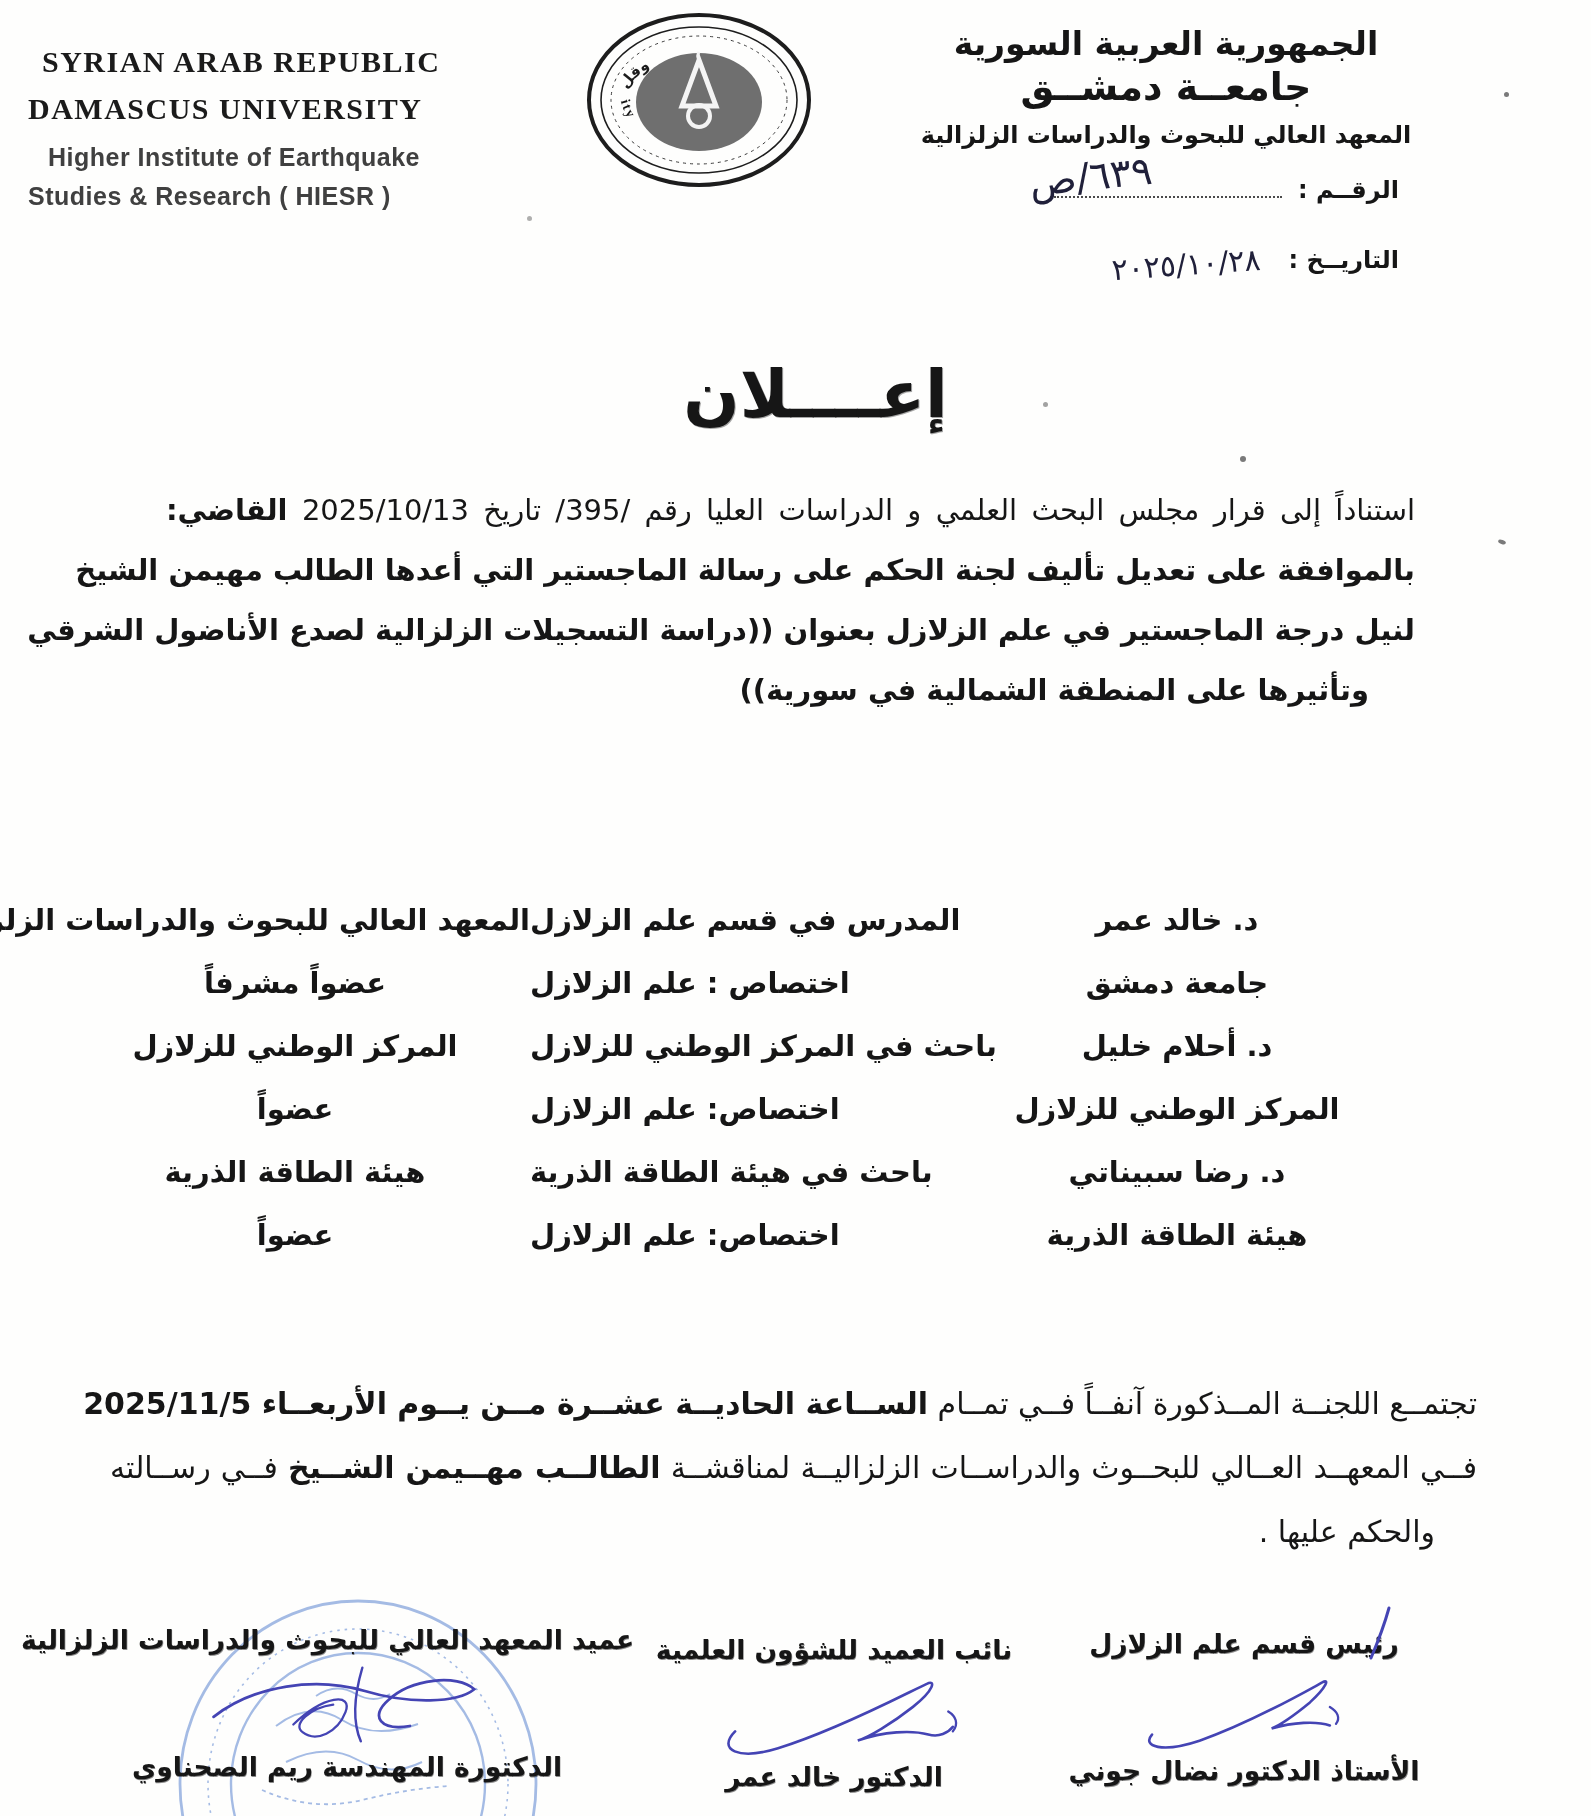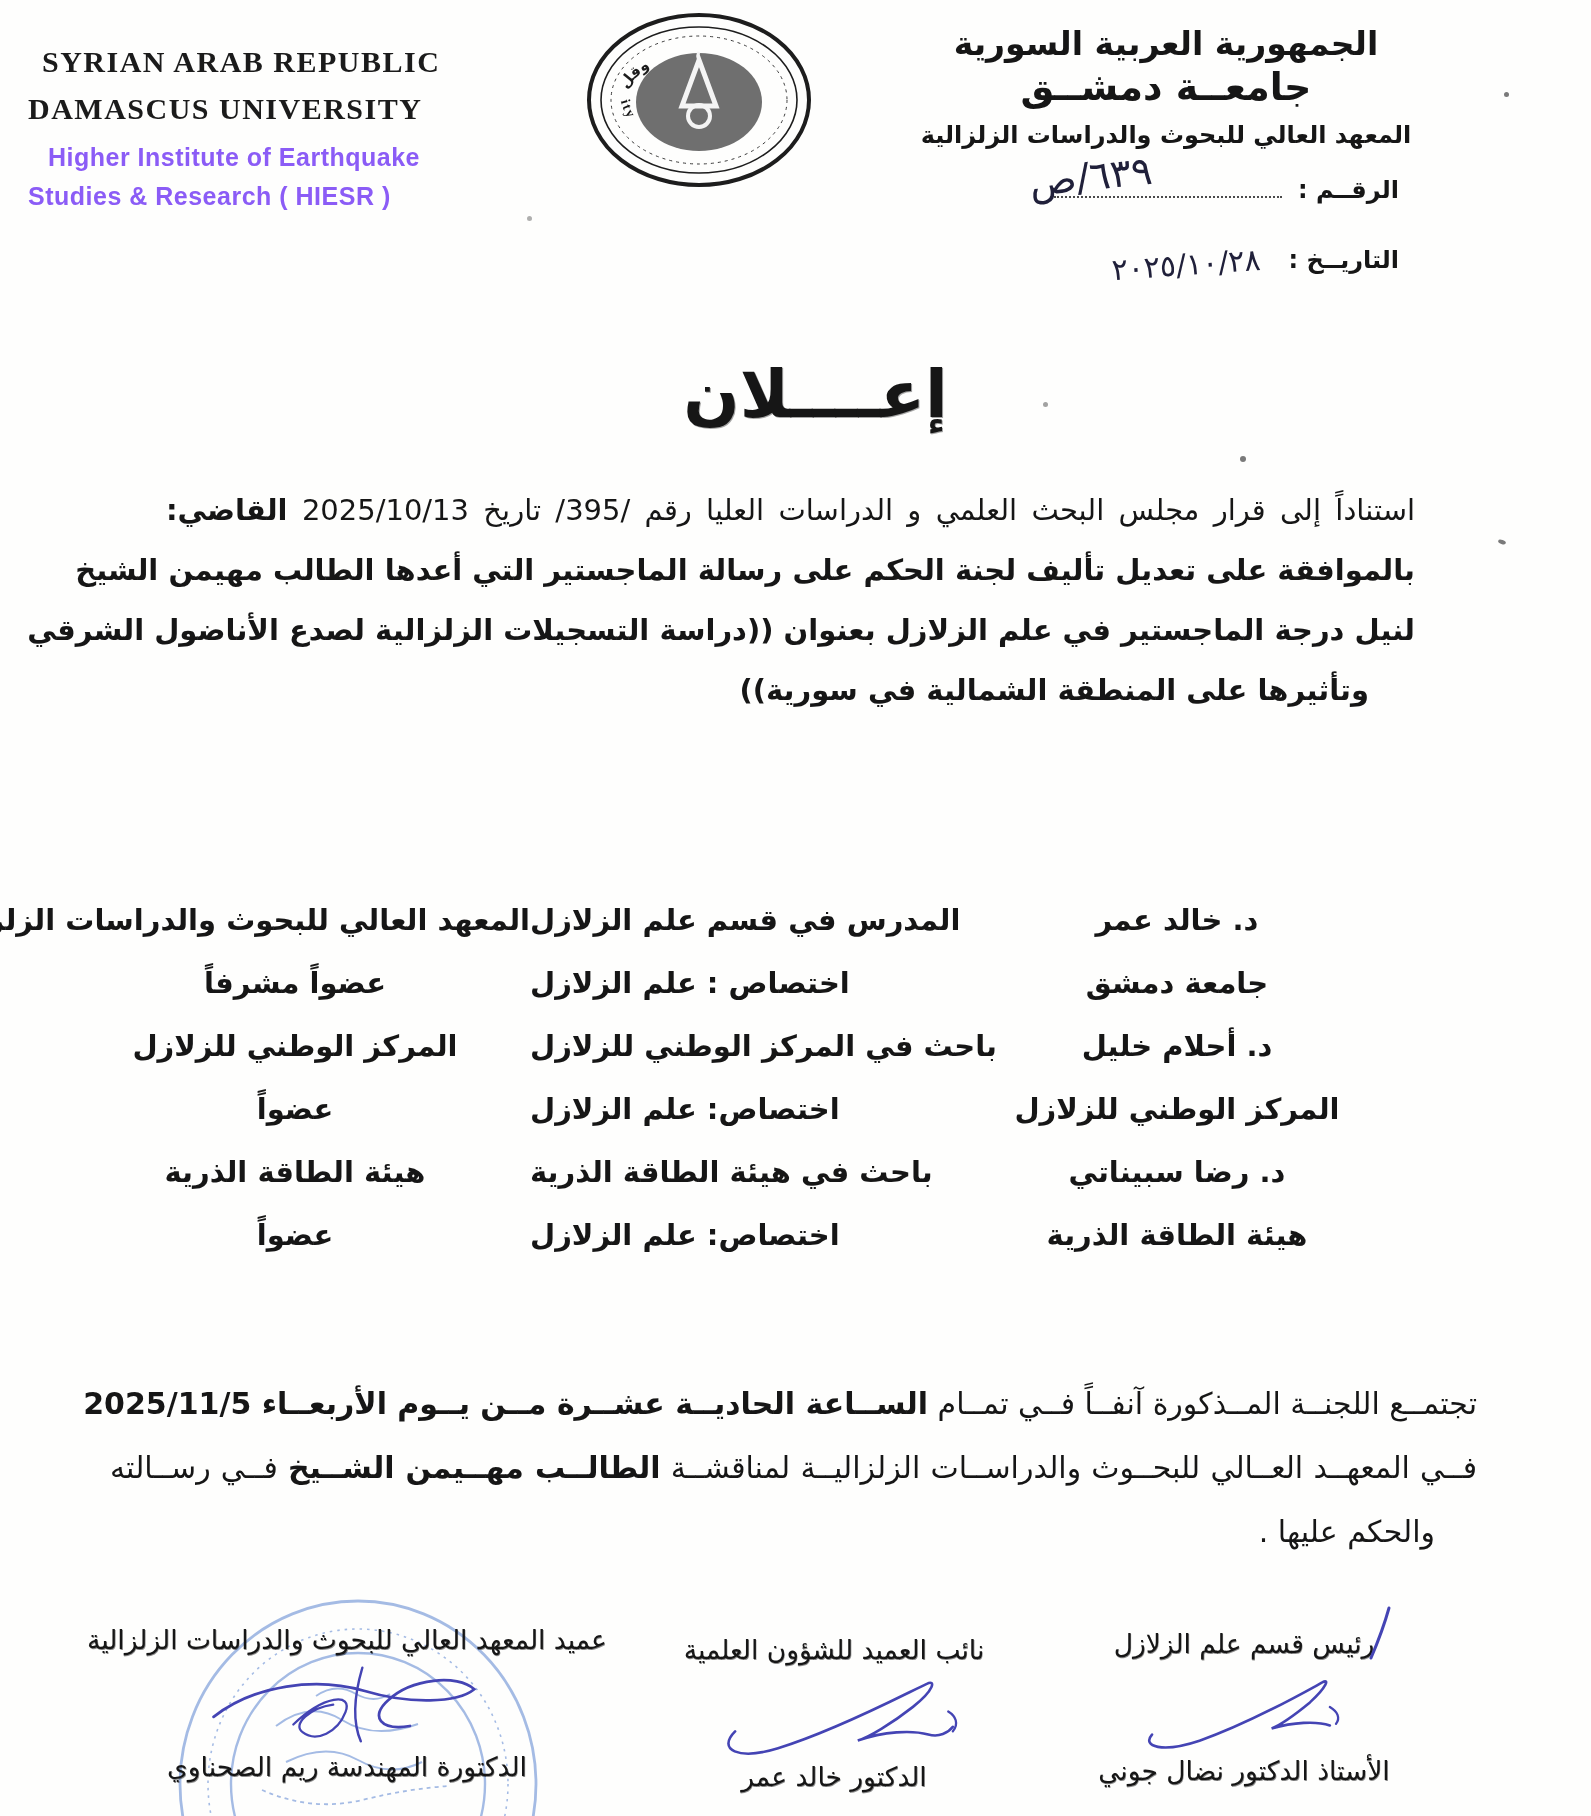--- a/index.html
+++ b/index.html
@@ -6,21 +6,21 @@
   .page{position:relative;width:1591px;height:1816px;background:#fefefdff;overflow:hidden;
         direction:rtl;font-family:"DejaVu Sans","Liberation Sans",sans-serif;color:#161616}
   .b{font-weight:bold}
 
   
   .hdr-en{position:absolute;left:28px;top:38px;direction:ltr;color:#1b1b1b}
   .hdr-en .l1,.hdr-en .l2{font-family:Liberation Serif, serif;font-weight:bold;
         font-size:30px;letter-spacing:1.5px;line-height:47px;white-space:nowrap}
   .hdr-en .l1{margin-left:14px}
   .hdr-en .l3,.hdr-en .l4{font-family:"Liberation Sans","DejaVu Sans",sans-serif;font-weight:bold;
-        font-size:25px;color:#8b5cf6;line-height:39px;letter-spacing:.5px;white-space:nowrap}
+        font-size:25px;color:#404040;line-height:39px;letter-spacing:.5px;white-space:nowrap}
   .hdr-en .l3{margin-left:20px;margin-top:6px}
 
   .logo{position:absolute;left:583px;top:8px}
 
   .hdr-ar{position:absolute;right:170px;top:24px;width:510px;text-align:center}
   .hdr-ar .ar1{font-size:33px;font-weight:bold;white-space:nowrap}
   .hdr-ar .ar2{font-size:38px;font-weight:bold;margin-top:2px;white-space:nowrap}
   .hdr-ar .ar3{font-size:24px;font-weight:bold;margin-top:12px;white-space:nowrap}
 
   .refline{position:absolute;right:192px;top:176px;width:430px;font-size:24px;font-weight:bold;text-align:right;white-space:nowrap}
@@ -49,21 +49,21 @@
   .c-name{text-align:center;white-space:nowrap}
   .c-role{text-align:left;white-space:nowrap}
   .c-org{text-align:center;white-space:nowrap}
 
   
   .closing{position:absolute;top:1372px;right:114px;left:110px;font-size:30px}
   .cl{height:64px;line-height:64px;white-space:nowrap}
   .ind3{margin-right:42px}
 
   
-  .sig{position:absolute;text-align:center;font-weight:normal;z-index:2}
+  .sig{position:absolute;text-align:center;font-weight:bold;z-index:2}
   .sig .stitle{font-size:26.5px;white-space:nowrap;text-shadow:.6px .6px 0 rgba(0,0,0,.45)}
   .sig .sname{font-size:26.5px;white-space:nowrap;text-shadow:.6px .6px 0 rgba(0,0,0,.45)}
   .sig svg.scrawl{display:block;margin:2px auto}
   .sig-r{top:1628px;right:140px;width:414px}
   .sig-m{top:1634px;left:634px;width:400px}
   .sig-l{top:1624px;left:60px;width:574px}
   .preslash{position:absolute;right:58px;top:-24px}
 
   .stamp{position:absolute;left:166px;top:1576px;opacity:.68;z-index:1}
 

